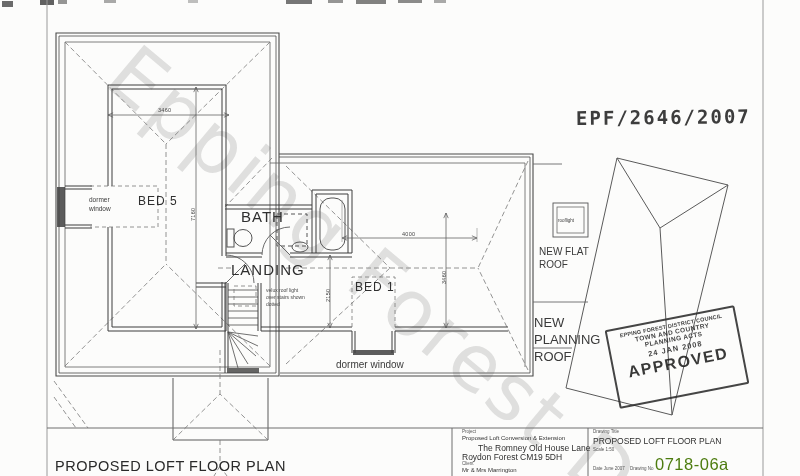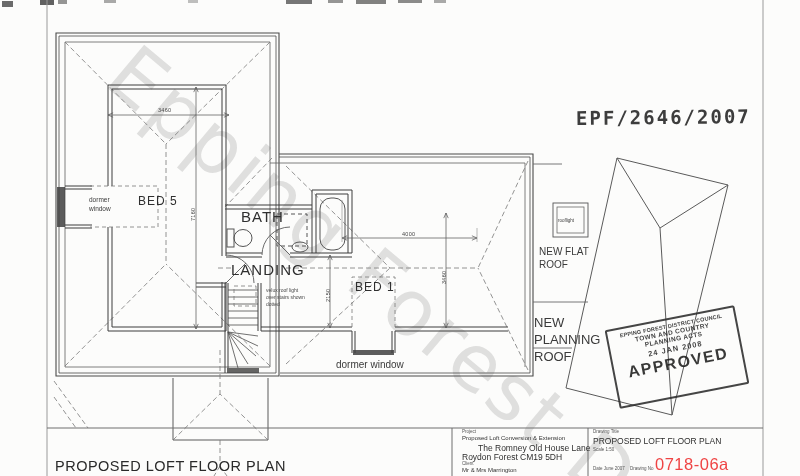--- a/index.html
+++ b/index.html
@@ -19,21 +19,21 @@
   .stamp .s2,.stamp .s3{font-size:6.5px;font-weight:bold;letter-spacing:.4px;}
   .stamp .s4{font-size:7.5px;font-weight:bold;margin-top:2px;letter-spacing:1px;}
   .stamp .s5{font-size:16px;font-weight:bold;letter-spacing:1.5px;color:#1d1d1d;margin-top:1px;}
   .rot{transform:rotate(-90deg);transform-origin:0 0;}
   .dim{font-size:5.5px;color:#444;letter-spacing:.3px;}
   .room{letter-spacing:1px;color:#2f2f2f;text-align:right;}
   .tb-small{font-size:4.5px;color:#555;}
   .tb-med{font-size:6px;color:#333;}
   .tb-big{font-size:8.5px;color:#2e2e2e;}
   .plan-title{font-size:14.5px;letter-spacing:.5px;color:#2a2a2a;}
-  .dwgno{font-size:16.5px;color:#ef4444;letter-spacing:.5px;}
+  .dwgno{font-size:16.5px;color:#4d7c0f;letter-spacing:.5px;}
 </style>
 </head>
 <body>
 
 <div class="page">
 
   <div class="watermark">Epping Forest DC</div>
 
   <svg width="800" height="476" viewBox="0 0 800 476">
     <defs>

